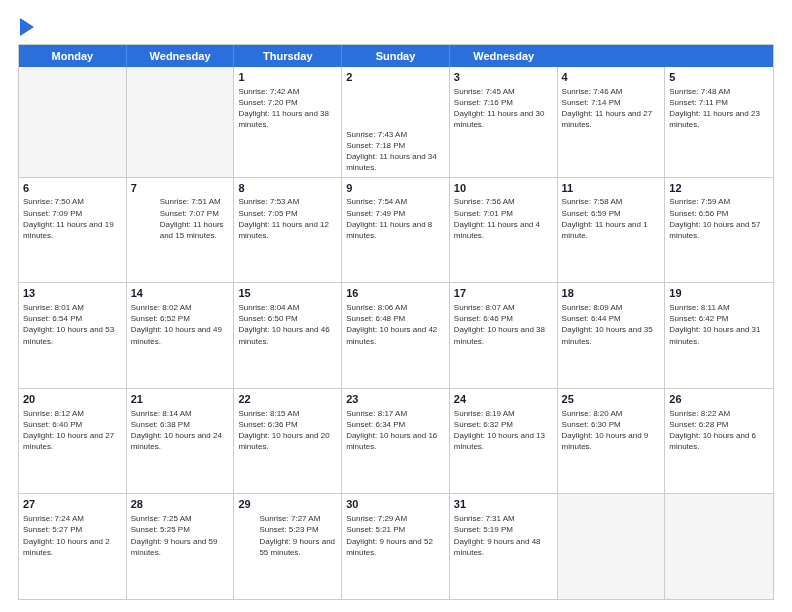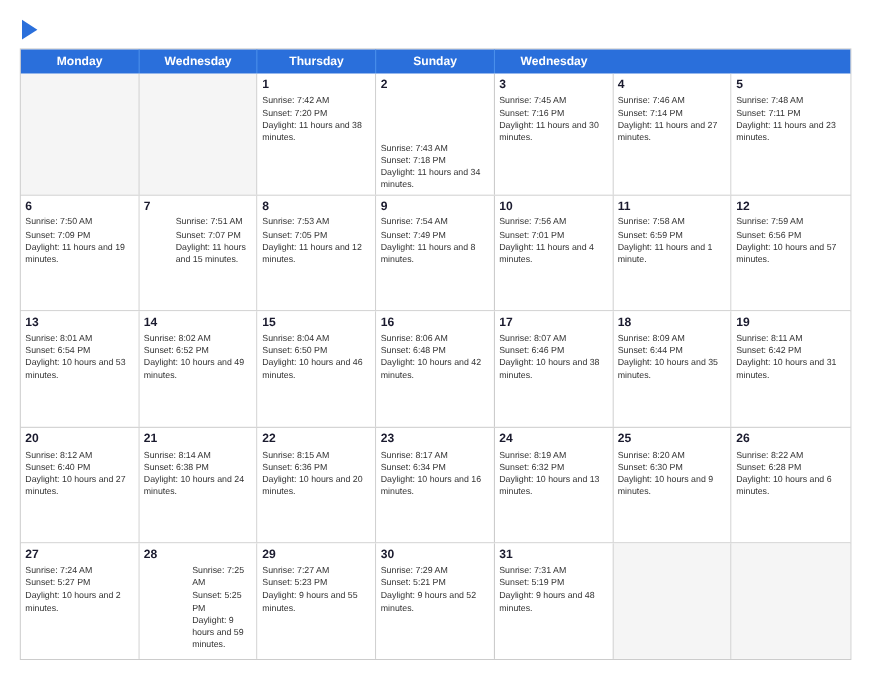--- a/index.html
+++ b/index.html
@@ -317,27 +317,27 @@
         </div>
         <div class="cal-row">
           <div class="cal-cell">
             <div class="day-number">27</div>
             <div class="cell-text" style="white-space: pre-line;">Sunrise: 7:24 AM
 Sunset: 5:27 PM
 Daylight: 10 hours and 2 minutes.</div>
           </div>
           <div class="cal-cell">
             <div class="day-number">28</div>
-            <div class="cell-text" style="white-space: pre-line; margin-left: 44px;">Sunrise: 7:25 AM
+            <div class="cell-text" style="white-space: pre-line;">Sunrise: 7:25 AM
 Sunset: 5:25 PM
 Daylight: 9 hours and 59 minutes.</div>
           </div>
           <div class="cal-cell">
             <div class="day-number">29</div>
-            <div class="cell-text" style="white-space: pre-line;">Sunrise: 7:27 AM
+            <div class="cell-text" style="white-space: pre-line; margin-left: 21px;">Sunrise: 7:27 AM
 Sunset: 5:23 PM
 Daylight: 9 hours and 55 minutes.</div>
           </div>
           <div class="cal-cell">
             <div class="day-number">30</div>
             <div class="cell-text" style="white-space: pre-line;">Sunrise: 7:29 AM
 Sunset: 5:21 PM
 Daylight: 9 hours and 52 minutes.</div>
           </div>
           <div class="cal-cell">

